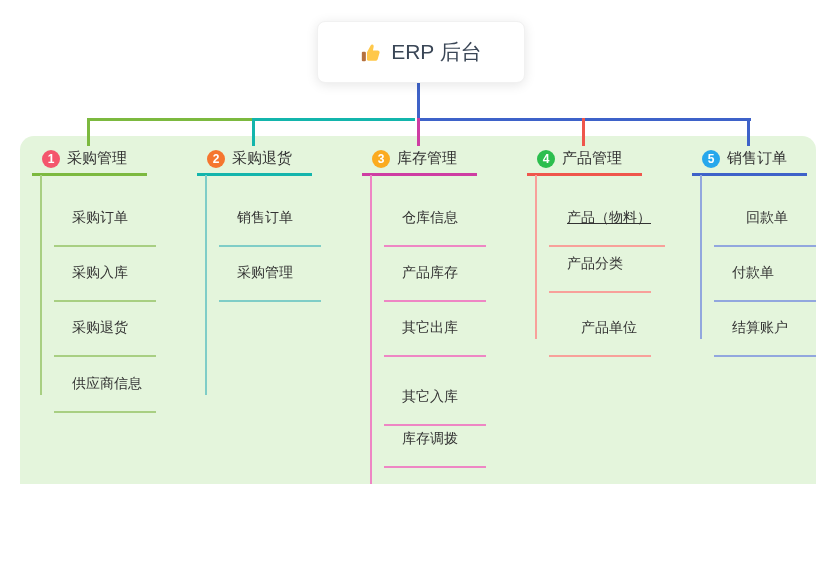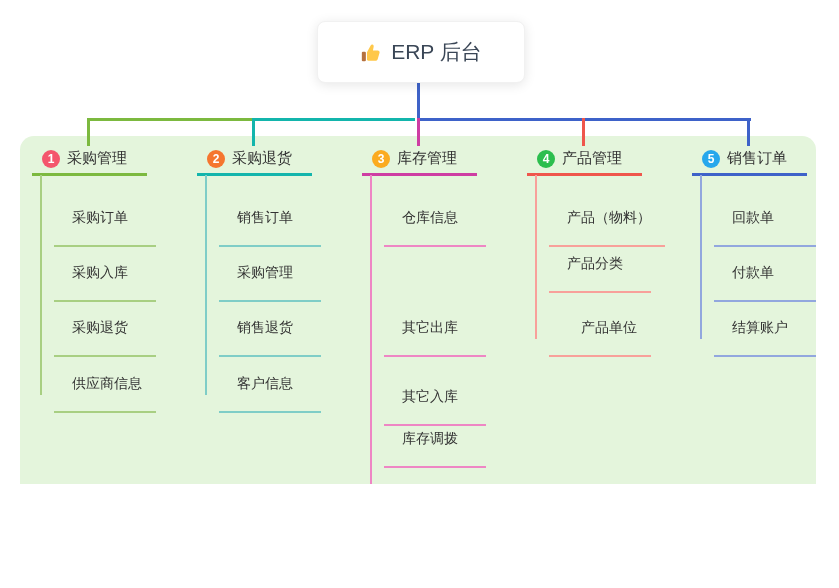--- a/index.html
+++ b/index.html
@@ -88,49 +88,48 @@
         <div class="item" style="top: 223.6px;"><span>供应商信息</span></div>
       </div>
       <div class="branch" style="left: 197px; top: 149px; position: absolute; --main: #13B5AC; --light: #7FCDC7; --badge: #F5762F;">
     <div class="branch-header">
       <span class="badge">2</span>
       <span class="branch-label">采购退货</span>
     </div>
     <div class="vline" style="height: 219.6px;"></div>
   <div class="item" style="top: 58px;"><span>销售订单</span></div>
         <div class="item" style="top: 113.2px;"><span>采购管理</span></div>
-        <div class="item" style="top: 168.4px;"><span>销售退货</span></div>
-        <div class="item" style="top: 223.6px;"><span>客户信息</span></div>
       </div>
       <div class="branch" style="left: 362px; top: 149px; position: absolute; --main: #CE3DA3; --light: #EE86C4; --badge: #FBAB1F;">
     <div class="branch-header">
       <span class="badge">3</span>
       <span class="branch-label">库存管理</span>
     </div>
     <div class="vline" style="height: 385.2px;"></div>
   <div class="item" style="top: 58px;"><span>仓库信息</span></div>
+        <div class="item" style="top: 113.2px;"><span>产品库存</span></div>
         <div class="item" style="top: 168.4px;"><span>其它出库</span></div>
         <div class="item" style="top: 237px;"><span>其它入库</span></div>
         <div class="item" style="top: 278.8px;"><span>库存调拨</span></div>
         <div class="item" style="top: 334px; text-align: right;"><span>库存盘点</span></div>
       </div>
       <div class="branch" style="left: 527px; top: 149px; position: absolute; --main: #EF564C; --light: #F8A09A; --badge: #2CBE4E;">
     <div class="branch-header">
       <span class="badge">4</span>
       <span class="branch-label">产品管理</span>
     </div>
     <div class="vline" style="height: 164.4px;"></div>
-  <div class="item" style="top: 58px;"><span>产品（物料）</span></div>
+  <div class="item" style="top: 58px; text-decoration: underline;"><span>产品（物料）</span></div>
         <div class="item" style="top: 104px;"><span>产品分类</span></div>
         <div class="item" style="top: 168.4px; text-align: right;"><span>产品单位</span></div>
       </div>
       <div class="branch" style="left: 692px; top: 149px; position: absolute; --main: #3E62C9; --light: #92A7DE; --badge: #27A7EC;">
     <div class="branch-header">
       <span class="badge">5</span>
       <span class="branch-label">销售订单</span>
     </div>
     <div class="vline" style="height: 164.4px;"></div>
-  <div class="item" style="top: 58px;"><span>回款单</span></div>
+  <div class="item" style="top: 58px; text-align: center;"><span>回款单</span></div>
         <div class="item" style="top: 113.2px;"><span>付款单</span></div>
         <div class="item" style="top: 168.4px;"><span>结算账户</span></div>
       </div>
     </div>
 </div>
 
 </body></html>

